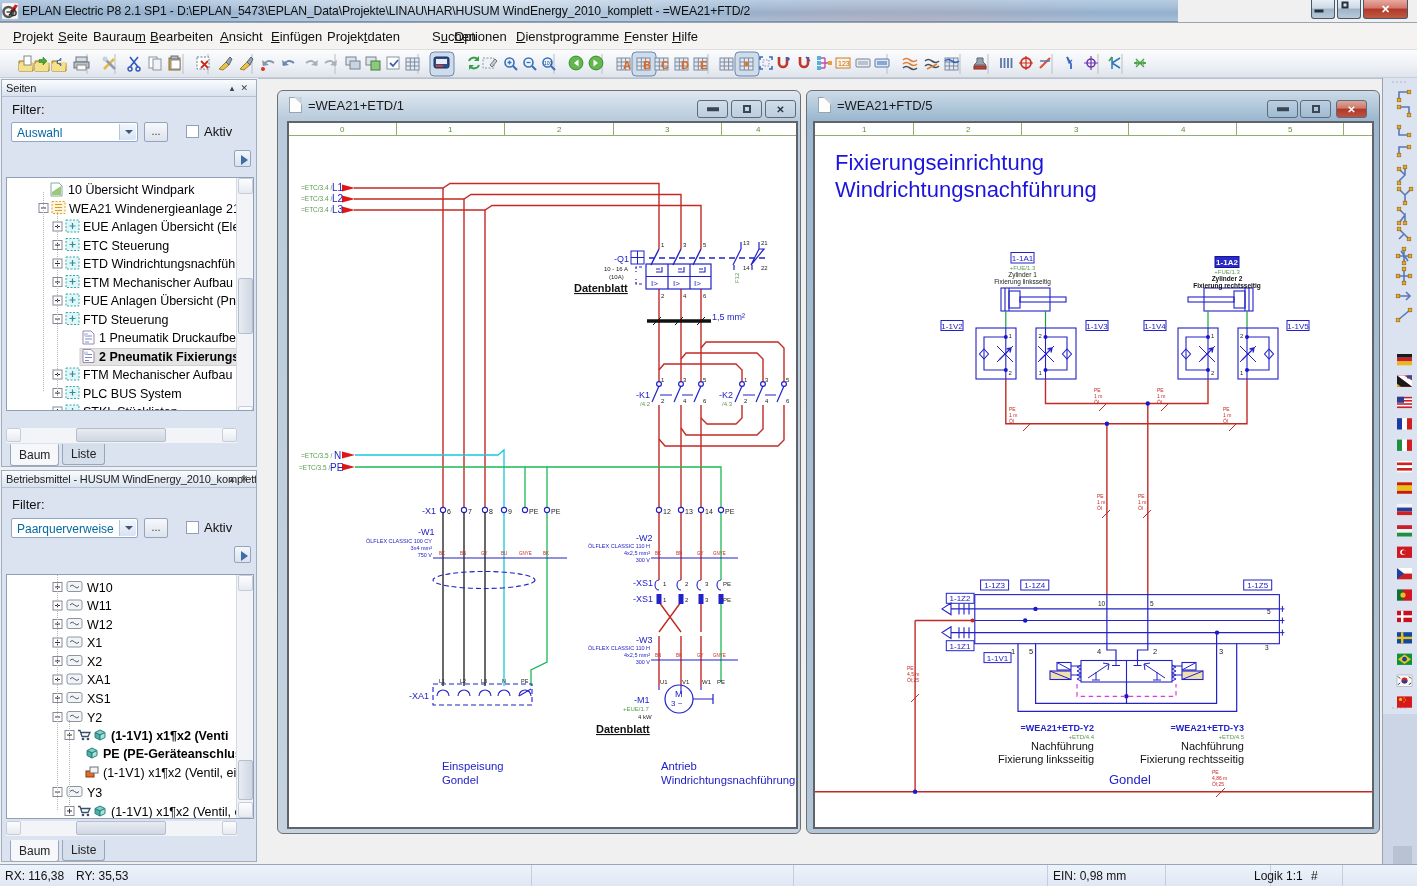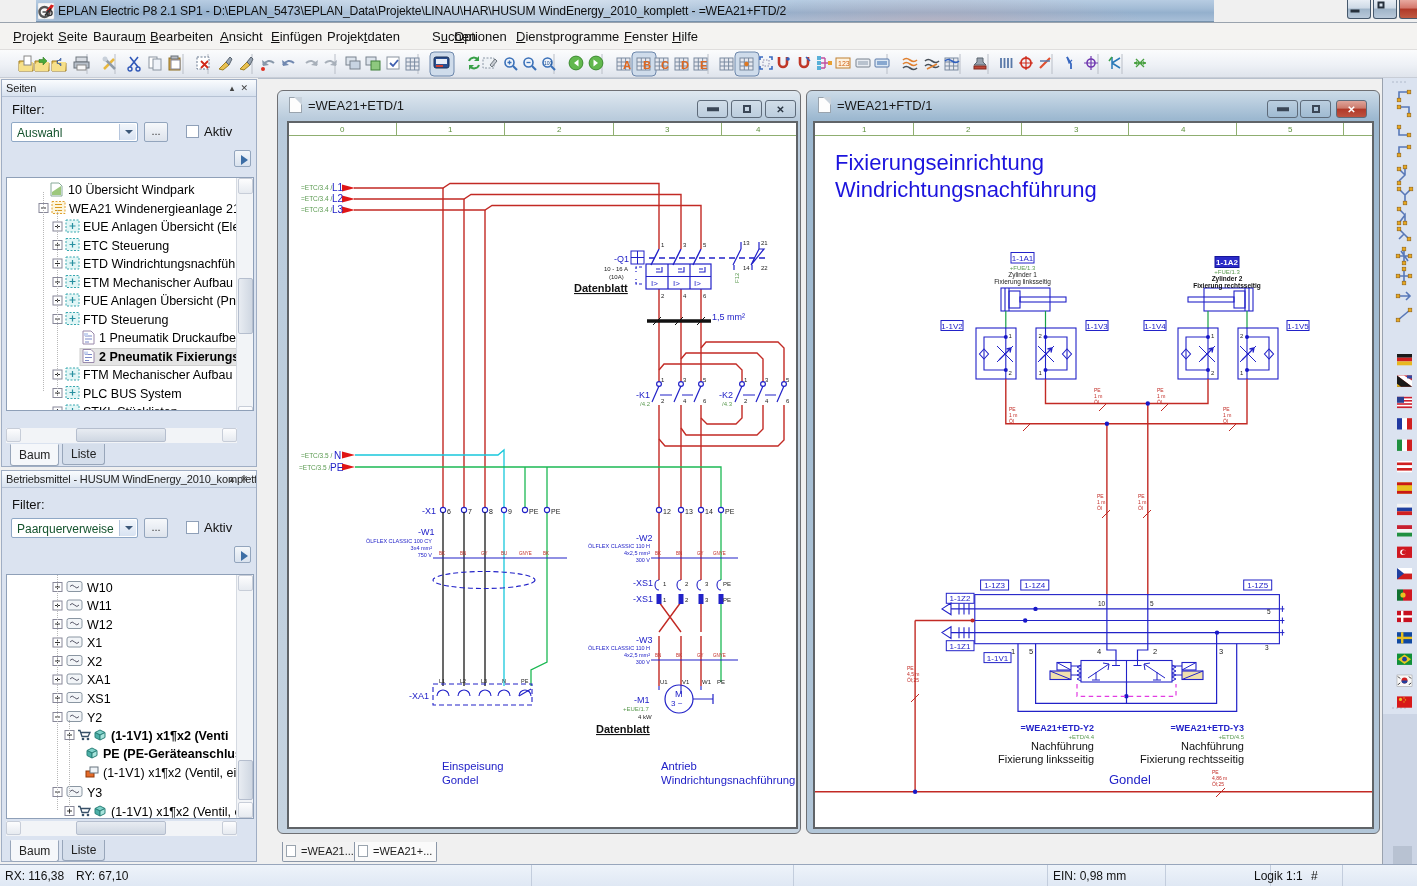--- a/index.html
+++ b/index.html
@@ -3,21 +3,21 @@
 <meta charset="utf-8">
 <style>
 * { margin:0; padding:0; box-sizing:border-box; }
 html,body { width:1417px; height:886px; overflow:hidden; font-family:"Liberation Sans", sans-serif; }
 #app { position:relative; width:1417px; height:886px; background:#f0f0f0; }
 .abs { position:absolute; }
 
 
 #titlebar { position:absolute; left:0; top:0; width:1178px; height:22px;
   background:radial-gradient(ellipse 420px 60px at 470px 0px, rgba(255,255,255,.55), rgba(255,255,255,0) 70%), radial-gradient(ellipse 300px 40px at 900px 22px, rgba(210,160,160,.35), rgba(255,255,255,0) 70%), linear-gradient(#b7cce2 0%, #a3bcd6 40%, #94b0cd 60%, #a8bfd8 100%);
-  border-bottom:1px solid #7792ad;margin-left:36px; }
+  border-bottom:1px solid #7792ad; }
 #titletext { position:absolute; left:22px; top:4px; font-size:12.2px; letter-spacing:-0.15px; color:#101010; white-space:nowrap; }
 .capbtn { position:absolute; top:0px; height:19px; border:1px solid #46586c; border-top:none; border-radius:0 0 3px 3px;
   background:linear-gradient(#e8eef5 0%, #cdd9e6 45%, #9fb4c8 50%, #b9c9da 100%); }
 .capbtn span{ position:absolute; left:50%; top:50%; transform:translate(-50%,-50%); font-size:11px; color:#1c2834; }
 #btnclose { background:linear-gradient(#e8a9a0 0%, #d3766a 45%, #b03828 50%, #c05a42 100%); }
 
 
 #menubar { position:absolute; left:0; top:22px; width:1417px; height:28px; background:#f4f3f1; border-top:1px solid #9aa3ae; border-bottom:1px solid #e0dedd; }
 #menubar span { position:absolute; top:6px; font-size:13px; color:#111; }
 
@@ -25,21 +25,21 @@
 #toolbar { position:absolute; left:0; top:50px; width:1417px; height:28px;
   background:linear-gradient(#fbfcfd 0%, #eef1f6 55%, #dfe4ec 100%); border-bottom:1px solid #c8cdd6; }
 
 
 .panel { position:absolute; left:1px; width:256px; background:#dbe3f0; border:1px solid #a0aec4; }
 .phead { position:absolute; left:0; top:0; right:0; height:17px; white-space:nowrap; overflow:hidden; font-size:9.6px; letter-spacing:-0.15px;
   background:linear-gradient(#fafcfe, #d8e2ef); border-bottom:1px solid #b6c2d4; font-size:11px; color:#222; padding:2px 0 0 4px; }
 .phbtn { position:absolute; top:3px; font-size:9px; color:#444; }
 .flabel { position:absolute; left:10px; font-size:13px; color:#111; }
 .combo { position:absolute; left:9px; width:127px; height:20px; background:#fff; border:1px solid #8fa8c6; border-radius:2px; }
-.combo .ctext { position:absolute; left:5px; top:3px; font-size:12px; color:#14532d; }
+.combo .ctext { position:absolute; left:5px; top:3px; font-size:12px; color:#0369a1; }
 .combo .carr { position:absolute; right:1px; top:1px; width:17px; height:16px; background:linear-gradient(#f2f6fb,#d8e3f2); border-left:1px solid #b6c6dd; border-radius:0 2px 2px 0; }
 .combo .carr:after { content:""; position:absolute; left:5px; top:6px; border:4px solid transparent; border-top-color:#3c5878; }
 .dots { position:absolute; width:24px; height:20px; background:linear-gradient(#f6f8fb,#dde3ec); border:1px solid #93a5bd; border-radius:2px; font-size:11px; color:#333; text-align:center; line-height:16px; }
 .chk { position:absolute; width:13px; height:13px; background:#fff; border:1px solid #8fa0b8; }
 .chklab { position:absolute; font-size:13px; color:#111; }
 .playbtn { position:absolute; width:17px; height:17px; background:linear-gradient(#f4f7fa,#d9e2ee); border:1px solid #93a5bd; border-radius:2px; }
 .playbtn:after { content:""; position:absolute; left:6px; top:4px; border:5px solid transparent; border-left:7px solid #3d6ea5; }
 .treebox { position:absolute; left:4px; width:248px; background:#fff; border:1px solid #8fa0b8; overflow:hidden; }
 .tguide { position:absolute; width:1px; background-image:repeating-linear-gradient(#b8b8b8 0 1px, transparent 1px 2px); }
 .vsb { position:absolute; right:0; top:0; width:17px; background:#f2f4f7; border-left:1px solid #d5dae2; }
@@ -932,21 +932,21 @@
             <text x="660" y="768">Antrieb</text>
               <text x="660" y="782">Windrichtungsnachführung</text>
           </g>
         </svg>
       </div>
     </div>
 
     <div class="cwin" id="win2" style="left:548px;top:11px;width:574px;height:744px;background:linear-gradient(#ccdbe8,#9cb8d0 28px,#b2c6d8)">
       <div class="ctitle"></div>
       <div class="cico"></div>
-      <div class="cname">=WEA21+FTD/1</div>
+      <div class="cname">=WEA21+FTD/5</div>
       <div class="cbtn" style="right:81px">
           <span class="mi"></span>
         </div>
       <div class="cbtn" style="right:48px">
           <span class="mx"></span>
         </div>
       <div class="cbtn" style="right:12px;background:linear-gradient(#dfa49a 0%,#cc7a6c 45%,#b03828 50%,#bd5240 100%)">
           <i style="color:#fff">✕</i>
         </div>
       <div class="ccontent" style="left:6px;top:30px;width:561px;height:708px">
@@ -1220,24 +1220,20 @@
             <text x="1243" y="737" font-size="6" fill="#5a9a50">+ETD/4.5</text>
             <text x="1243" y="748" font-size="11" fill="#111">Nachführung</text>
             <text x="1243" y="761" font-size="11" fill="#111">Fixierung rechtsseitig</text>
           </g>
           <text x="1108" y="782" font-size="13" fill="#2222c8">Gondel</text>
         </svg>
       </div>
     </div>
   </div>
 
-  <div id="mditabs">
-    <div class="mtab" style="left:24px"><span class="dico"></span>=WEA21...</div>
-    <div class="mtab" style="left:96px;background:#fafafa"><span class="dico"></span>=WEA21+...</div>
-  </div>
 
   <div id="rightbar">
     <svg class="abs" style="left:0;top:0" width="35" height="786" viewBox="0 0 35 786">
       <defs>
         <g id="osq">
             <rect x="-1.8" y="-1.8" width="3.6" height="3.6" fill="#e8a820" stroke="#906010" stroke-width=".6"></rect>
           </g>
       </defs>
       <rect x="0" y="0" width="35" height="786" fill="#dbe3f0"></rect>
       <rect x="0" y="636" width="35" height="150" fill="#ccd5e5"></rect>
@@ -1394,19 +1390,19 @@
   </div>
 
   <div id="statusbar">
     <div class="seg" style="left:0;width:532px"></div>
     <div class="seg" style="left:532px;width:262px"></div>
     <div class="seg" style="left:794px;width:254px"></div>
       <div class="seg" style="left:1048px;width:118px"></div>
     <div class="seg" style="left:1166px;width:105px"></div>
     <div class="seg" style="left:1271px;width:72px"></div>
     <span style="left:5px">RX: 116,38</span>
-    <span style="left:76px">RY: 67,10</span>
+    <span style="left:76px">RY: 35,53</span>
     <span style="left:1053px">EIN: 0,98 mm</span>
     <span style="left:1254px">Logik 1:1</span>
     <span style="left:1311px">#</span>
   </div>
 
 </div>
 
 </body></html>

